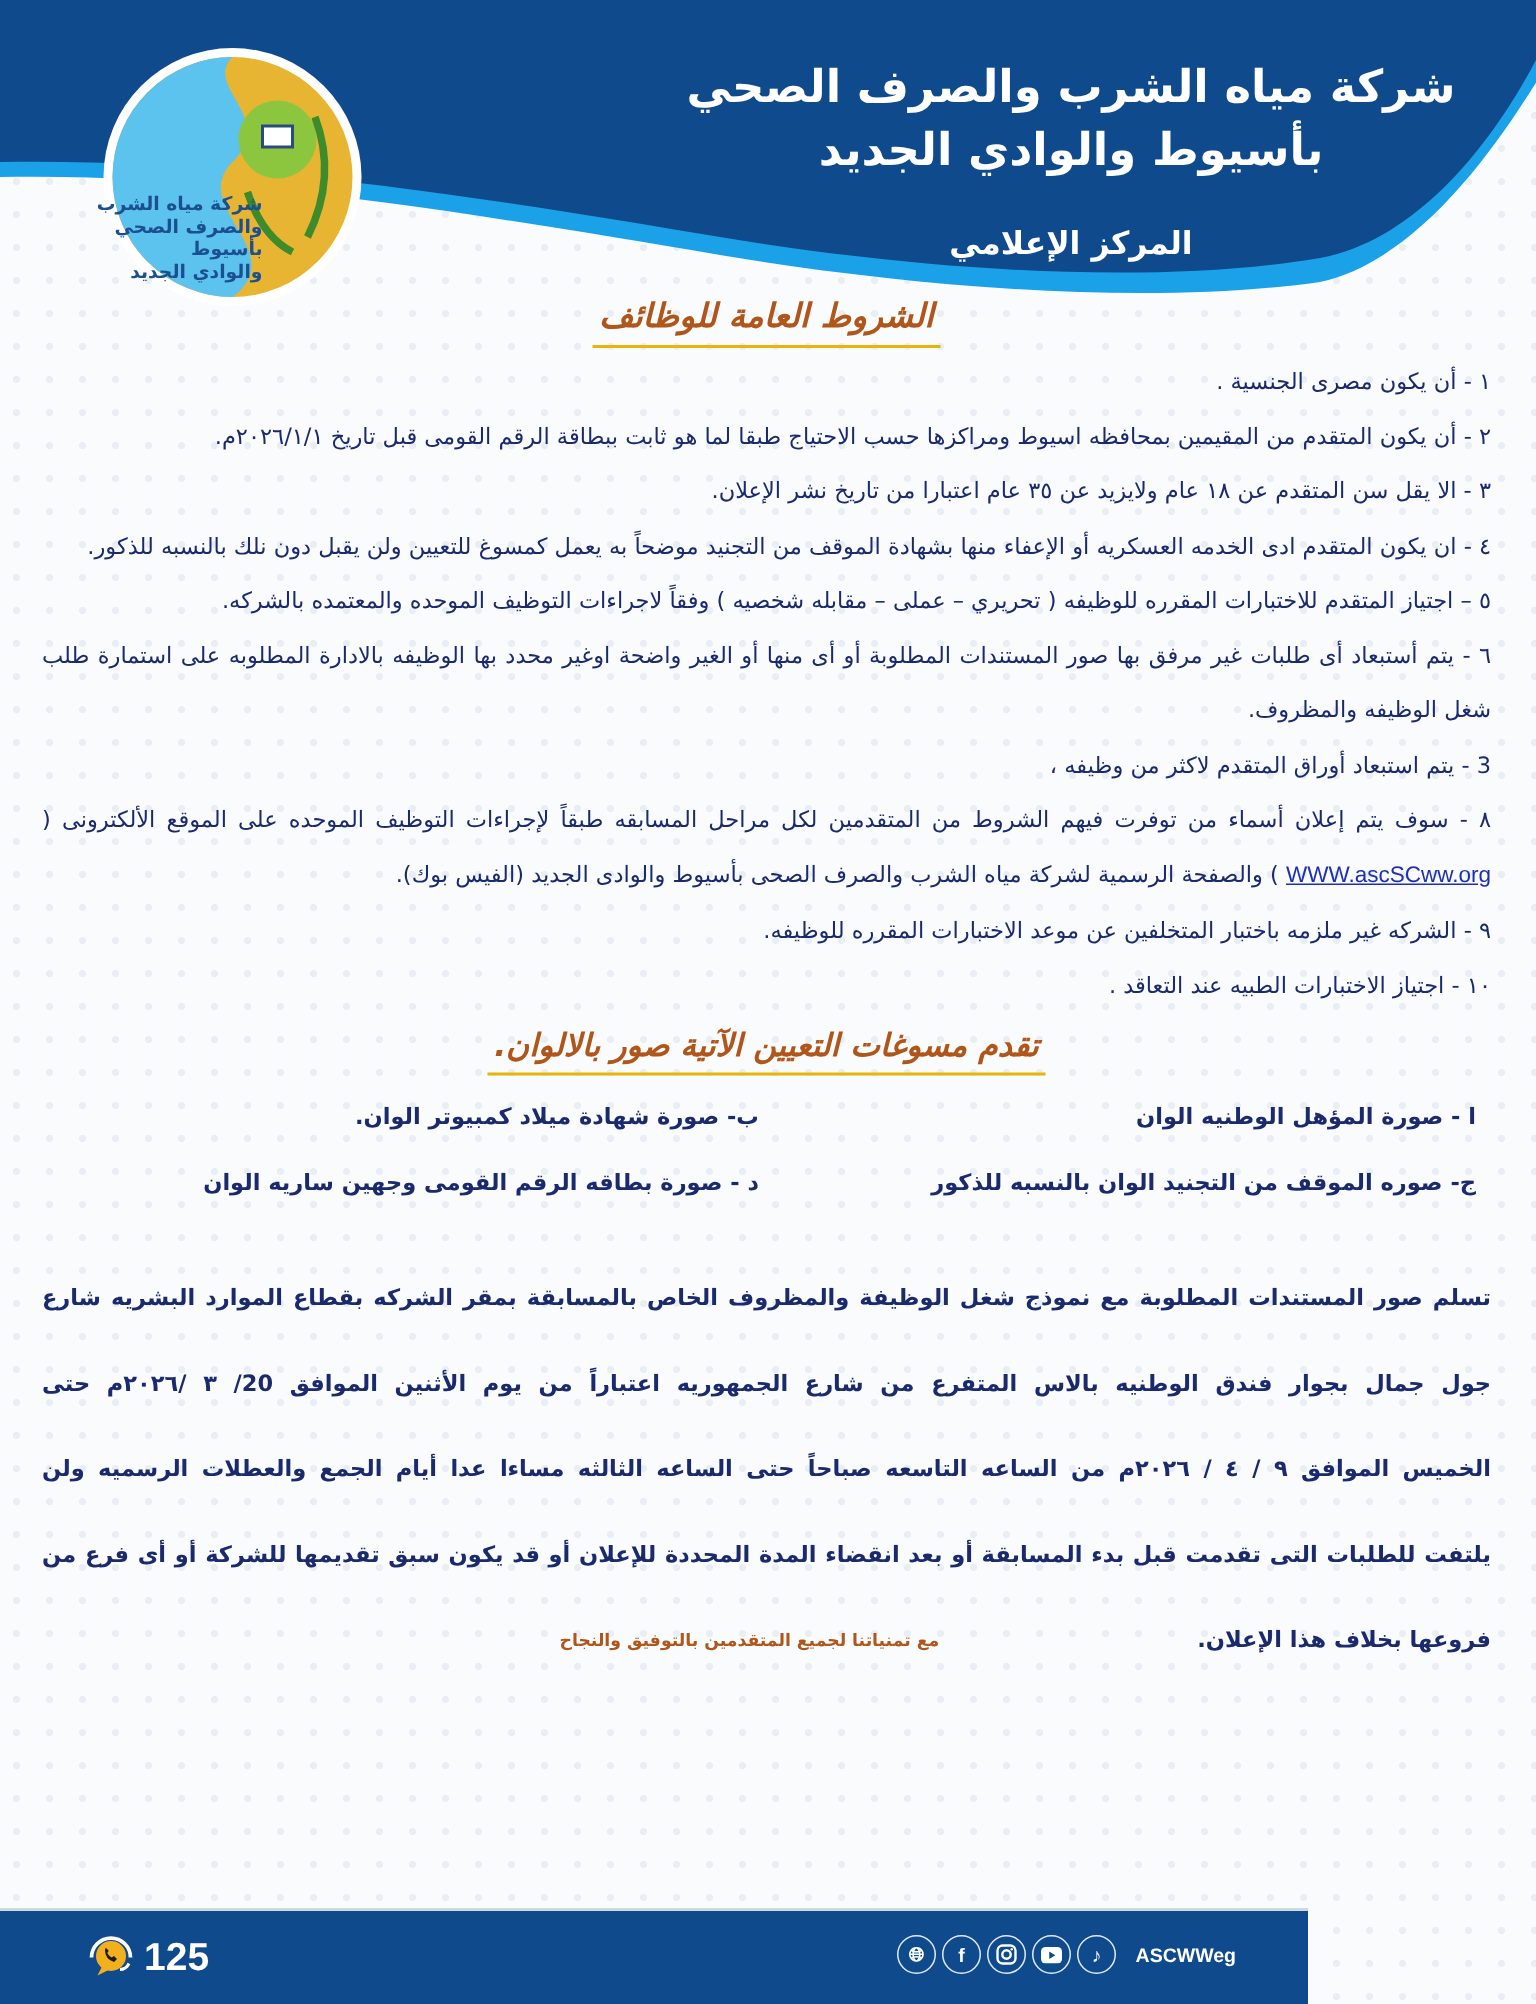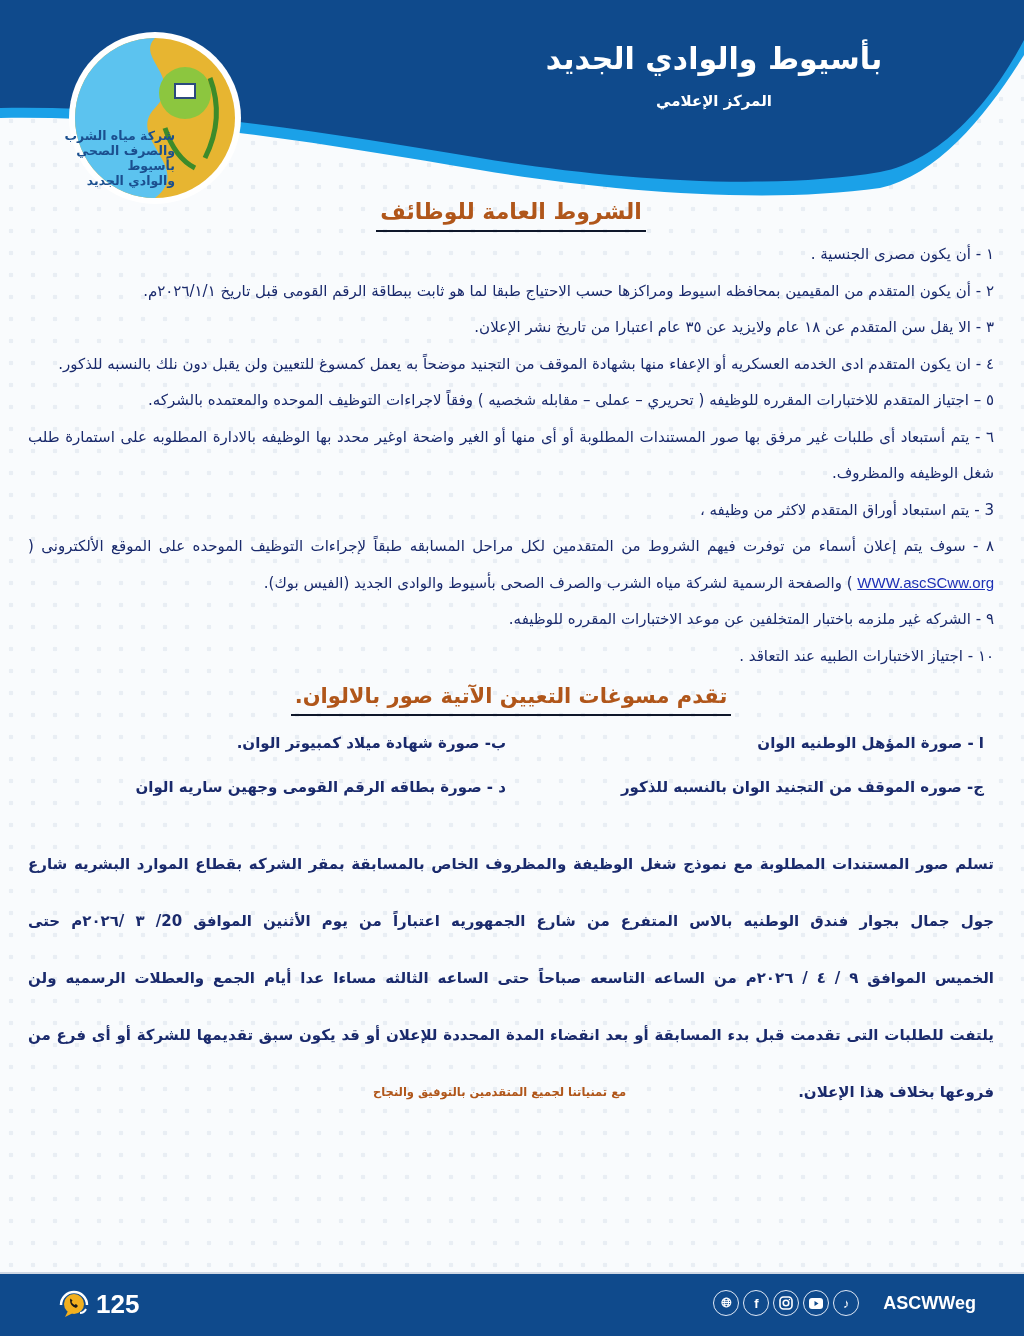--- a/index.html
+++ b/index.html
@@ -12,57 +12,57 @@
       font-family: "DejaVu Sans", sans-serif;
       color: #1a2a6c;
     }
     .header { position: absolute; left: 0; top: 0; width: 1024px; height: 215px; }
     .header svg { position: absolute; left: 0; top: 0; }
     .title-block {
       position: absolute; right: 50px; top: 38px; width: 520px;
       direction: rtl; text-align: center; color: #ffffff;
     }
     .title-line { font-weight: bold; font-size: 30px; line-height: 42px; }
-    .subtitle { font-weight: bold; font-size: 15px; margin-top: 12px; }
+    .subtitle { font-weight: bold; font-size: 21px; margin-top: 28px; }
     .logo { position: absolute; left: 65px; top: 28px; width: 180px; height: 180px; }
     .logo-text {
       position: absolute; left: 30px; top: 128px; width: 145px;
       direction: rtl; text-align: right; color: #1b4f8f;
       font-size: 12.5px; font-weight: bold; line-height: 15px;
     }
     .content { position: absolute; left: 28px; right: 30px; top: 195px; direction: rtl; }
     .section-title {
       text-align: center; margin: 0 auto; color: #b0561a; font-weight: bold;
-      font-size: 22px; display: table; padding: 4px 4px 6px; border-bottom: 2px solid #0f172a;
+      font-size: 22px; display: table; padding: 4px 4px 6px; border-bottom: 2px solid #eab308; font-style: italic;
     }
     .cond {
       font-size: 15px; font-weight: normal; color: #1a2a6c; line-height: 36.5px;
       text-align: justify; text-align-last: right;
     }
     .link { color: #1d2fb5; text-decoration: underline; direction: ltr; unicode-bidi: embed; font-family: "Liberation Sans", sans-serif; }
     .section-title.second { margin-top: 6px; font-size: 21px; }
     .docs { margin-top: 18px; display: grid; grid-template-columns: 1fr 1fr; row-gap: 26px; padding-right: 10px; }
     .doc-item { font-size: 15px; font-weight: bold; color: #1a2a6c; }
     .notice { margin-top: 40px; }
     .notice-line { font-size: 15px; font-weight: bold; line-height: 57px; text-align: justify; text-align-last: justify; }
     .notice-last { display: flex; justify-content: space-between; align-items: center; text-align-last: auto; }
     .wish { color: #b0561a; font-size: 11.5px; font-weight: bold; margin-left: 345px; }
     .footer {
-      position: absolute; left: 0; bottom: 0; width: 1024px; height: 64px;
+      position: absolute; left: 0; bottom: 0; width: 872px; height: 64px;
       background: #0f4a8c; border-top: 2px solid #d0d8e4;
     }
     .hotline { position: absolute; left: 56px; top: 14px; display: flex; align-items: center; gap: 4px; }
     .hotline-num { color: #fff; font-weight: bold; font-size: 26px; font-family: "Liberation Sans", sans-serif; }
     .social { position: absolute; right: 48px; top: 16px; display: flex; align-items: center; gap: 4px; direction: ltr; }
     .soc-icon {
       width: 26px; height: 26px; border-radius: 50%; border: 1.5px solid #dfe8f5;
       color: #fff; display: flex; align-items: center; justify-content: center;
       font-size: 13px; font-weight: bold; font-family: "Liberation Sans", sans-serif;
     }
-    .handle { color: #fff; font-weight: bold; font-size: 18px; font-family: "Liberation Sans", sans-serif; margin-left: 20px; }
+    .handle { color: #fff; font-weight: bold; font-size: 13px; font-family: "Liberation Sans", sans-serif; margin-left: 9px; }
   </style>
 </head>
 <body>
 
 <div class="header">
   <svg width="1024" height="215" viewBox="0 0 1024 215">
     <path d="M0,0 H1024 V55 C990,110 940,175 880,188 C760,205 600,190 480,170 C330,145 160,115 0,118 Z" fill="#1ba1e8"></path>
     <path d="M0,0 H1024 V40 C995,95 945,160 880,172 C760,192 600,178 480,158 C330,133 160,105 0,108 Z" fill="#0f4a8c"></path>
   </svg>
 
@@ -77,20 +77,21 @@
       <path d="M145,50 Q160,90 140,130" stroke="#3d8b2a" stroke-width="5" fill="none"></path>
     </svg>
   </div>
   <div class="logo-text">
     <div>شركة مياه الشرب</div>
     <div>والصرف الصحي بأسيوط</div>
     <div>والوادي الجديد</div>
   </div>
 
   <div class="title-block">
+    <div class="title-line">شركة مياه الشرب والصرف الصحي</div>
     <div class="title-line">بأسيوط والوادي الجديد</div>
     <div class="subtitle">المركز الإعلامي</div>
   </div>
 </div>
 
 <div class="content">
   <div class="section-title">الشروط العامة للوظائف</div>
 
   <div style="margin-top:4px;">
     <p class="cond">١ - أن يكون مصرى الجنسية .</p>

